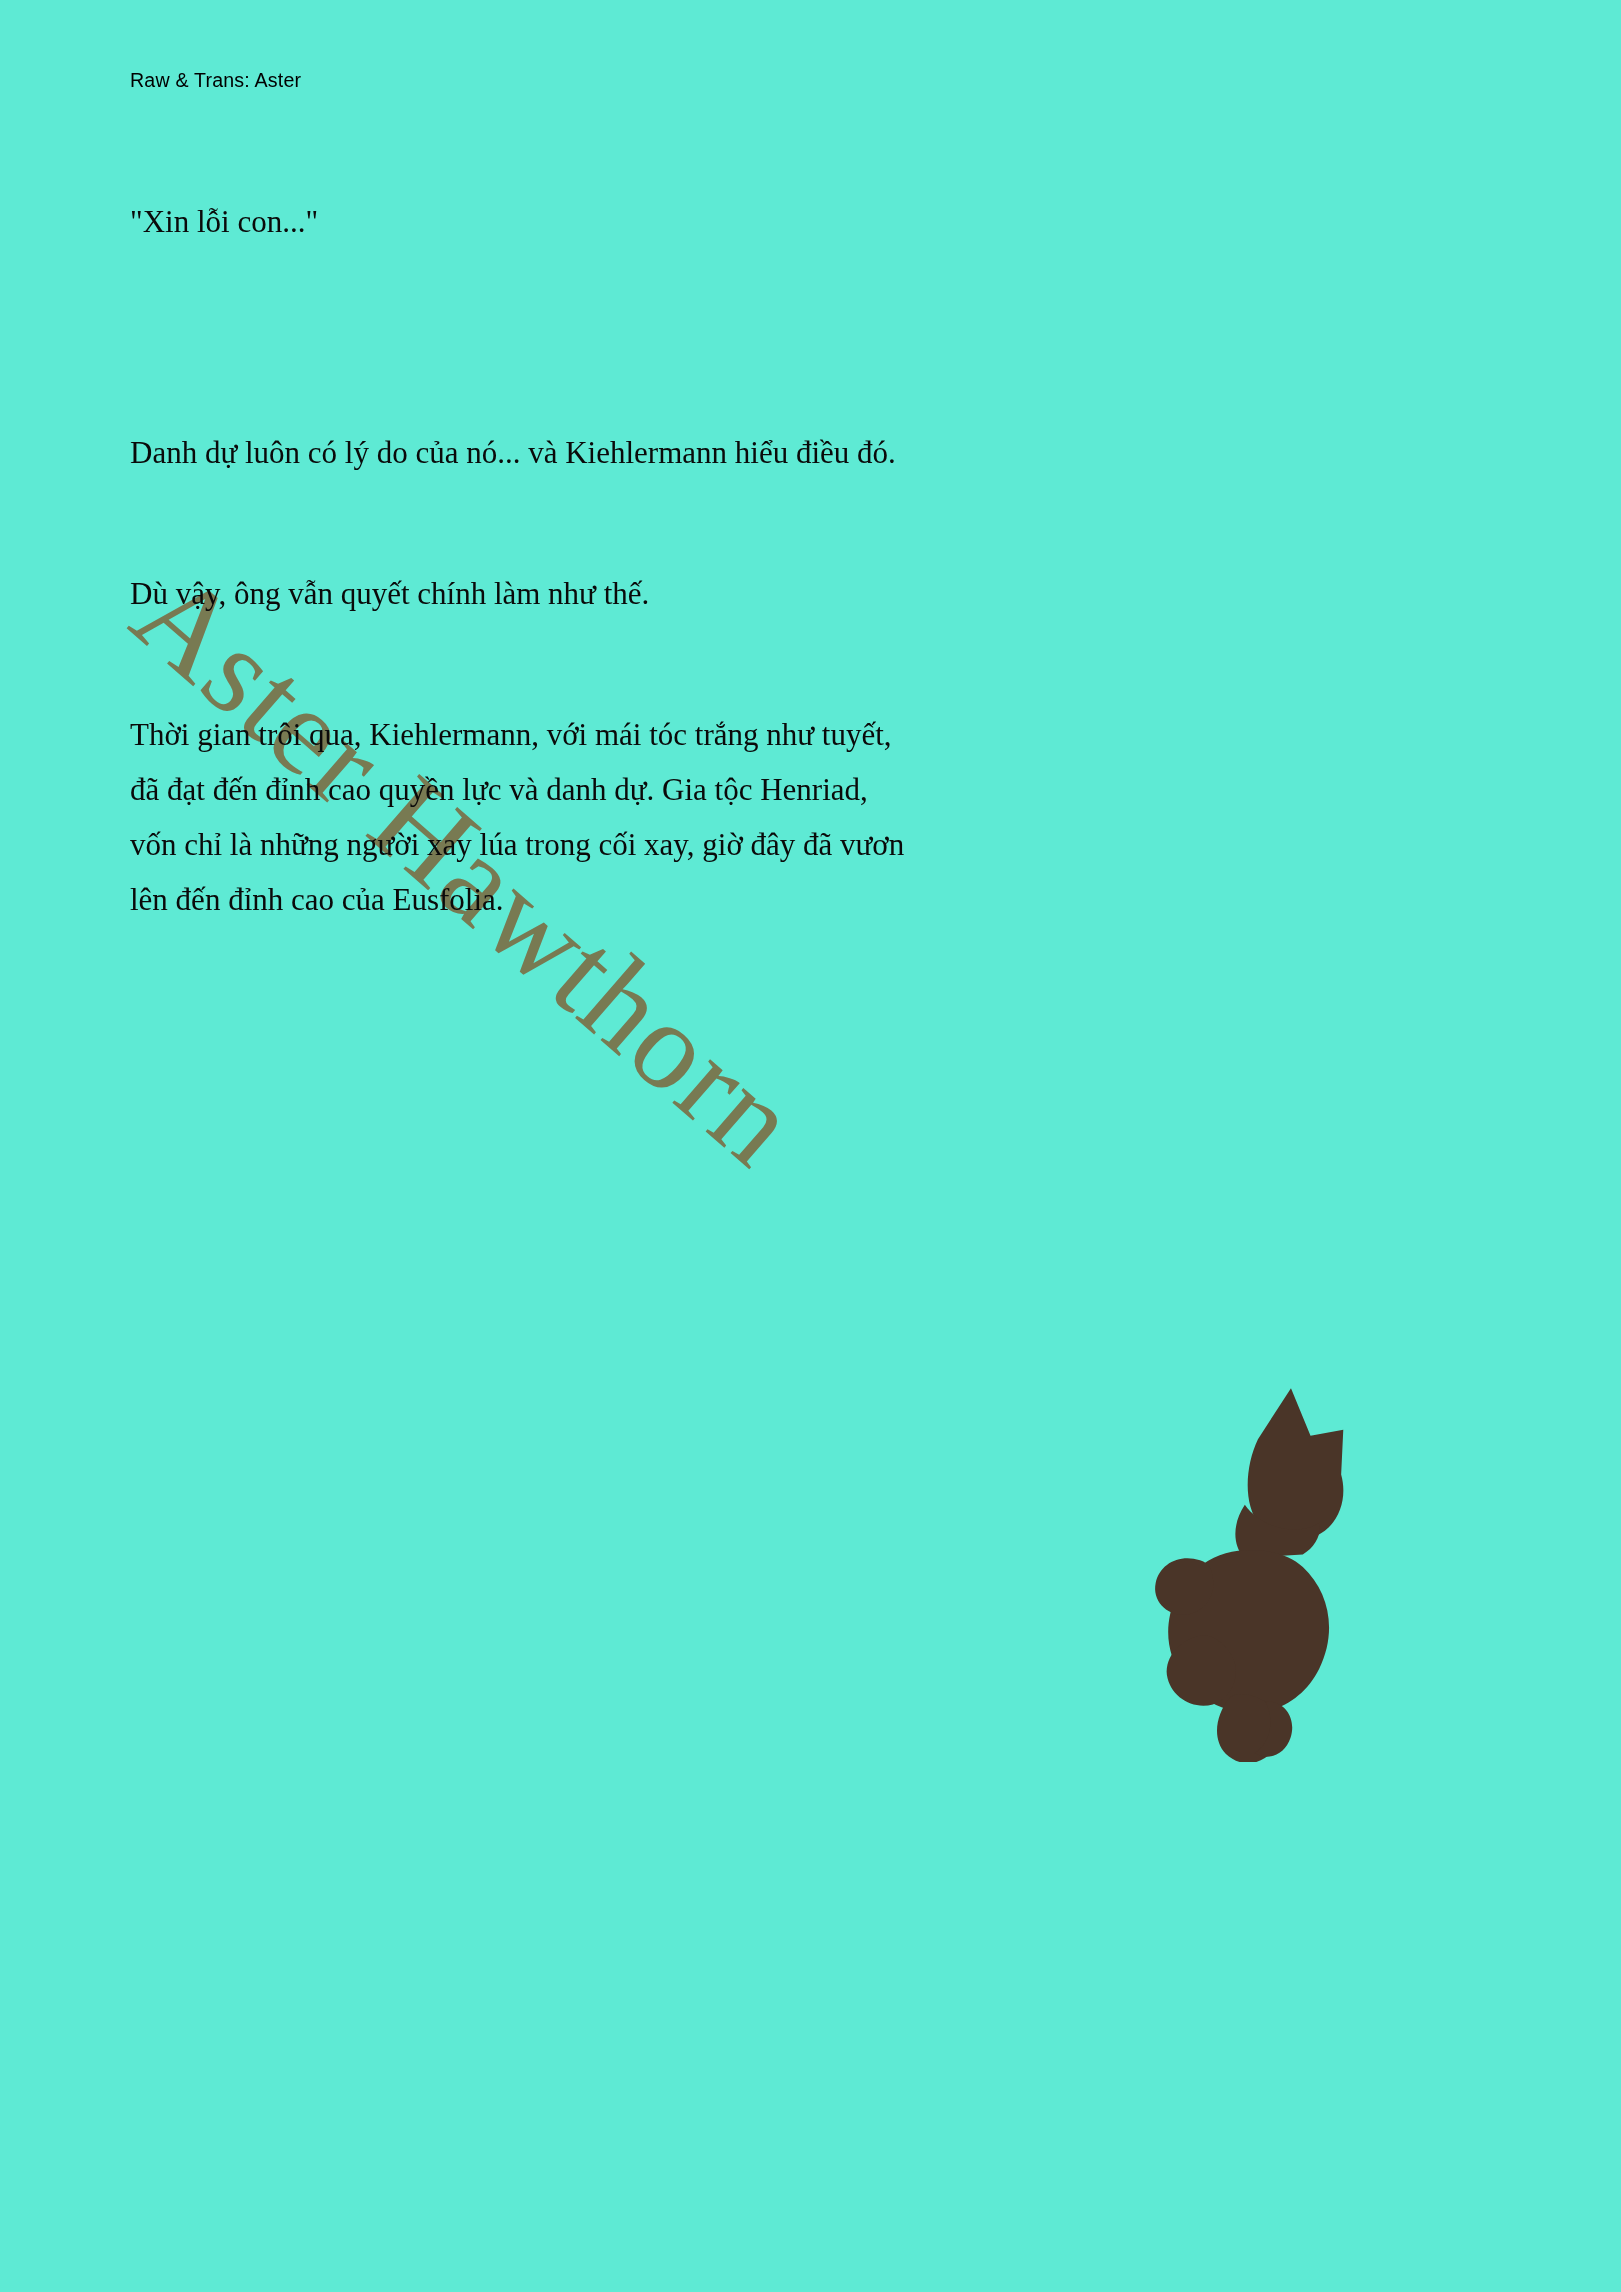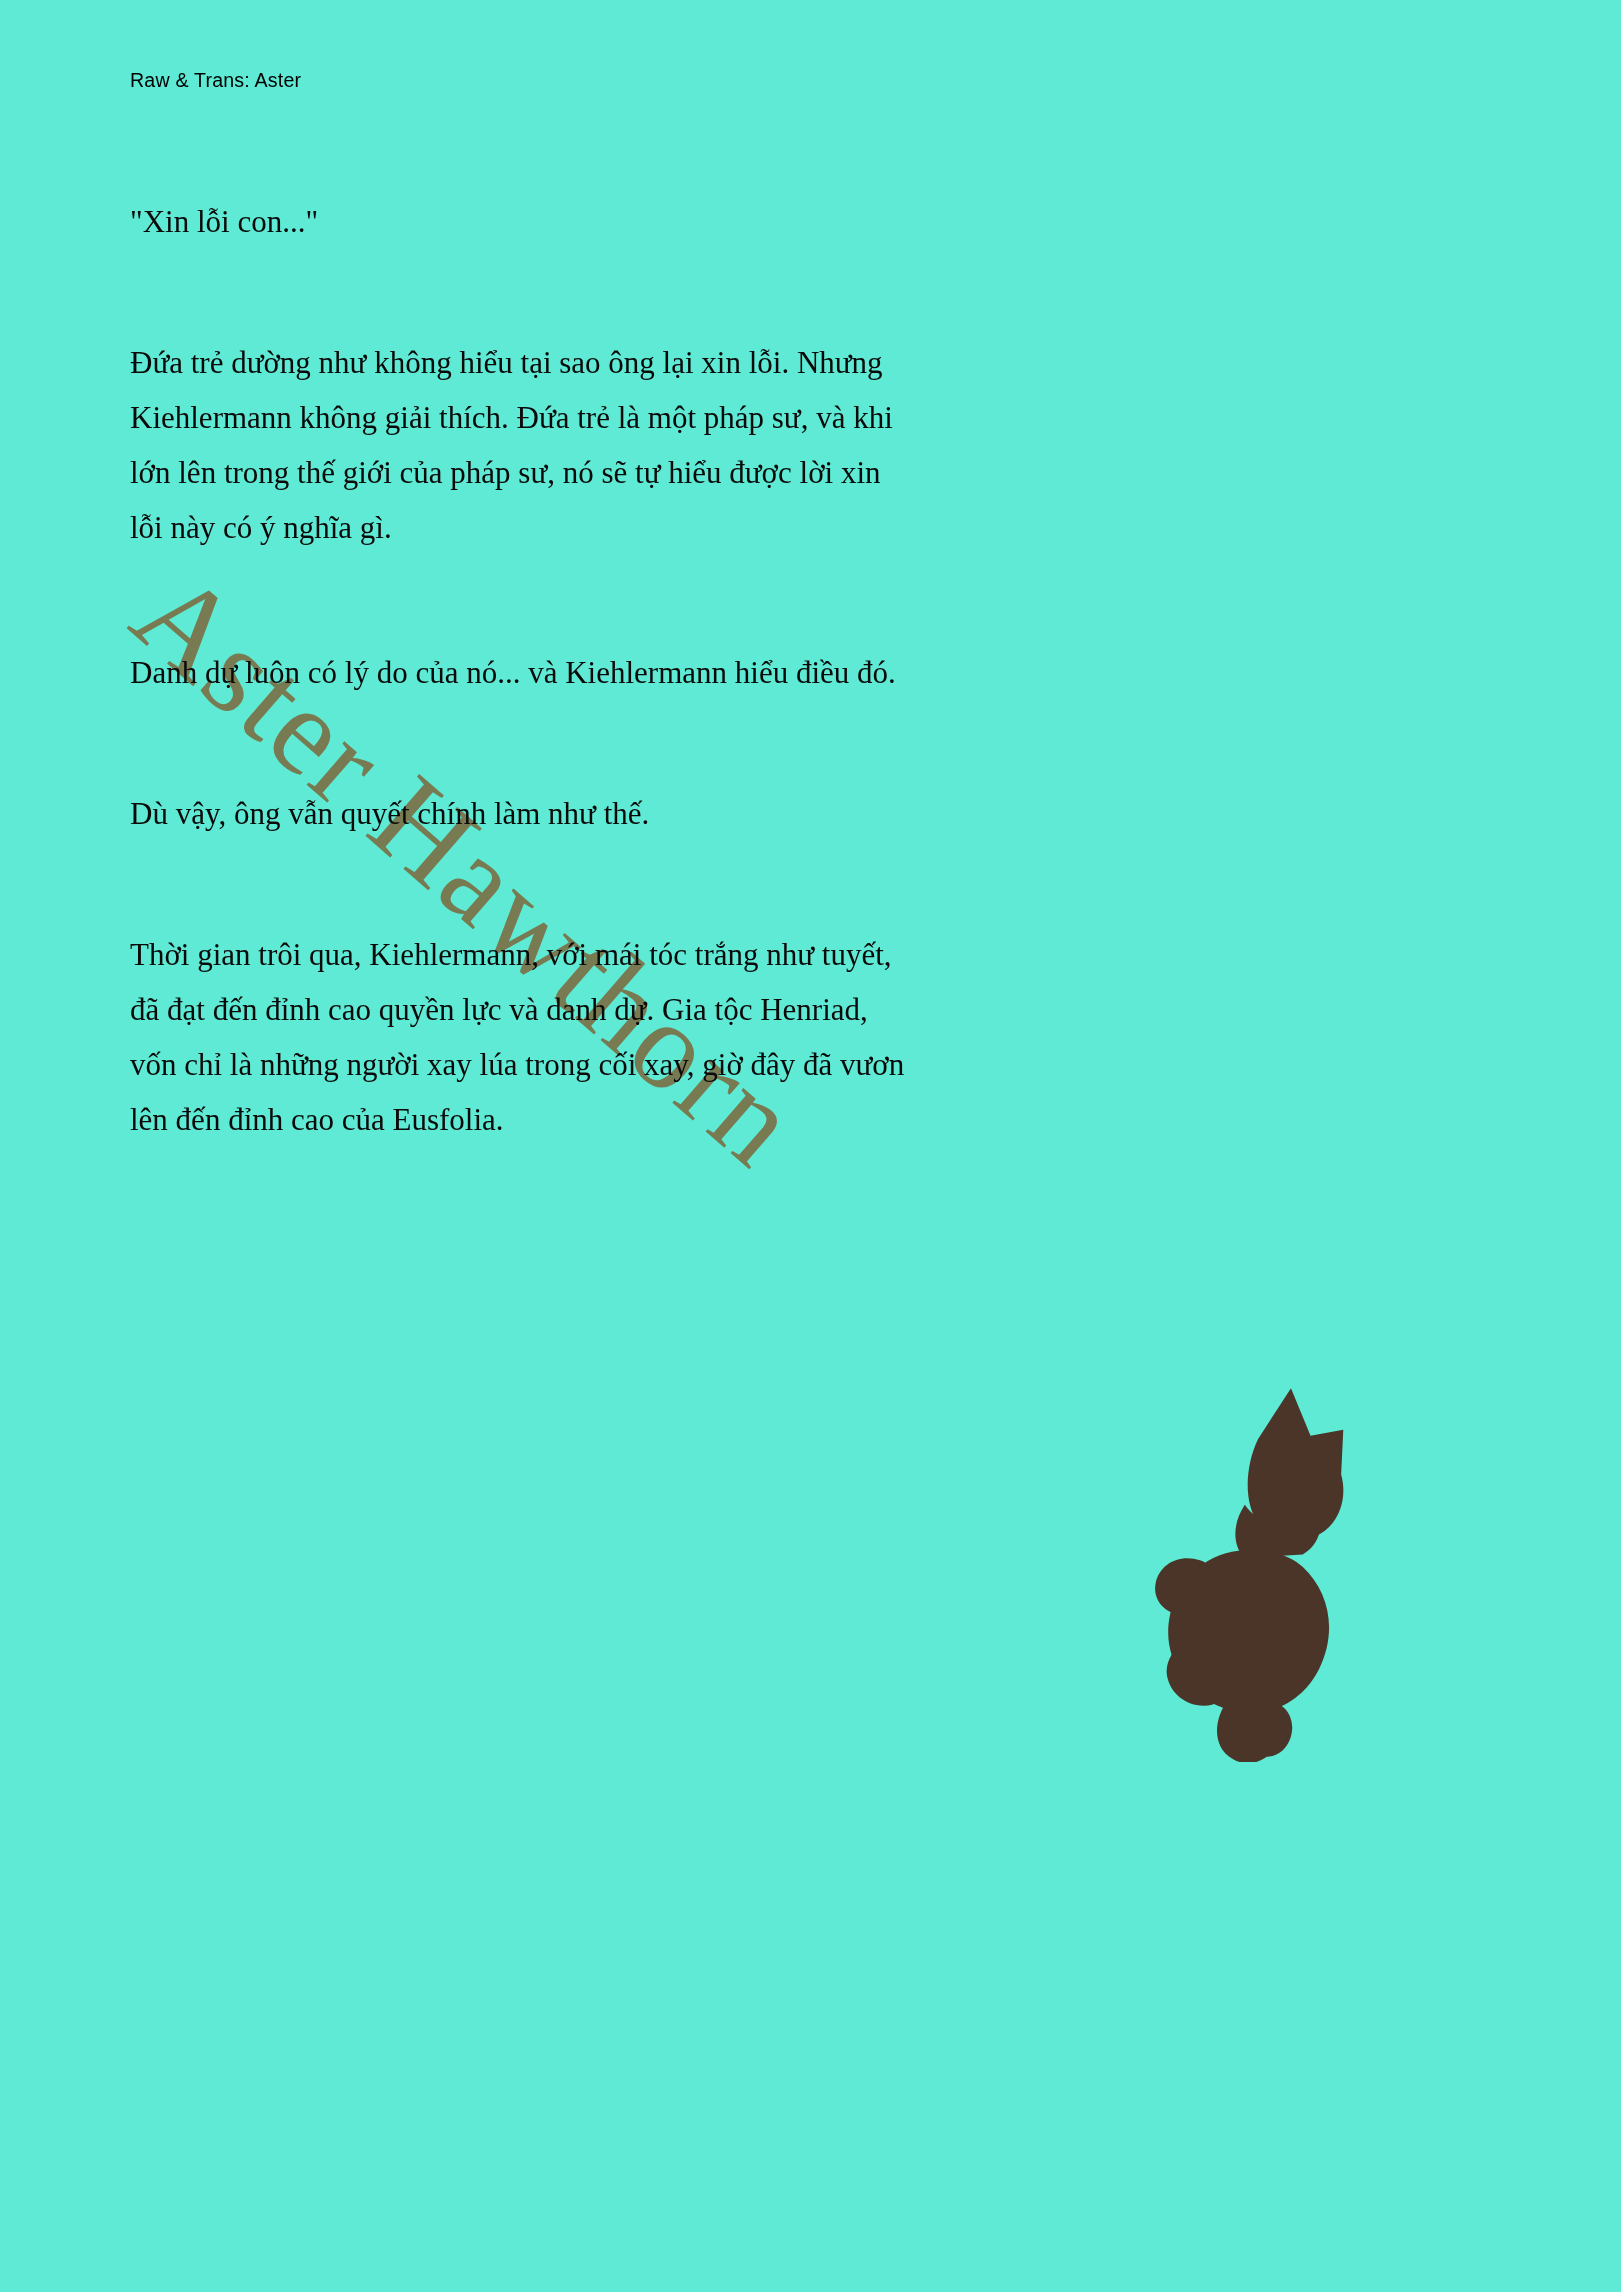--- a/index.html
+++ b/index.html
@@ -138,24 +138,20 @@
       </g>
     </svg>
   </div>
 
   <div class="body-column">
 
     <p class="para">"Xin lỗi con..."</p>
 
     <div class="gap-1"></div>
 
-    <p class="para">Đứa trẻ dường như không hiểu tại sao ông lại xin lỗi. Nhưng
-Kiehlermann không giải thích. Đứa trẻ là một pháp sư, và khi
-lớn lên trong thế giới của pháp sư, nó sẽ tự hiểu được lời xin
-lỗi này có ý nghĩa gì.</p>
 
     <div class="gap-2"></div>
 
     <p class="para">Danh dự luôn có lý do của nó... và Kiehlermann hiểu điều đó.</p>
 
     <div class="gap-3"></div>
 
     <p class="para">Dù vậy, ông vẫn quyết chính làm như thế.</p>
 
     <div class="gap-4"></div>

